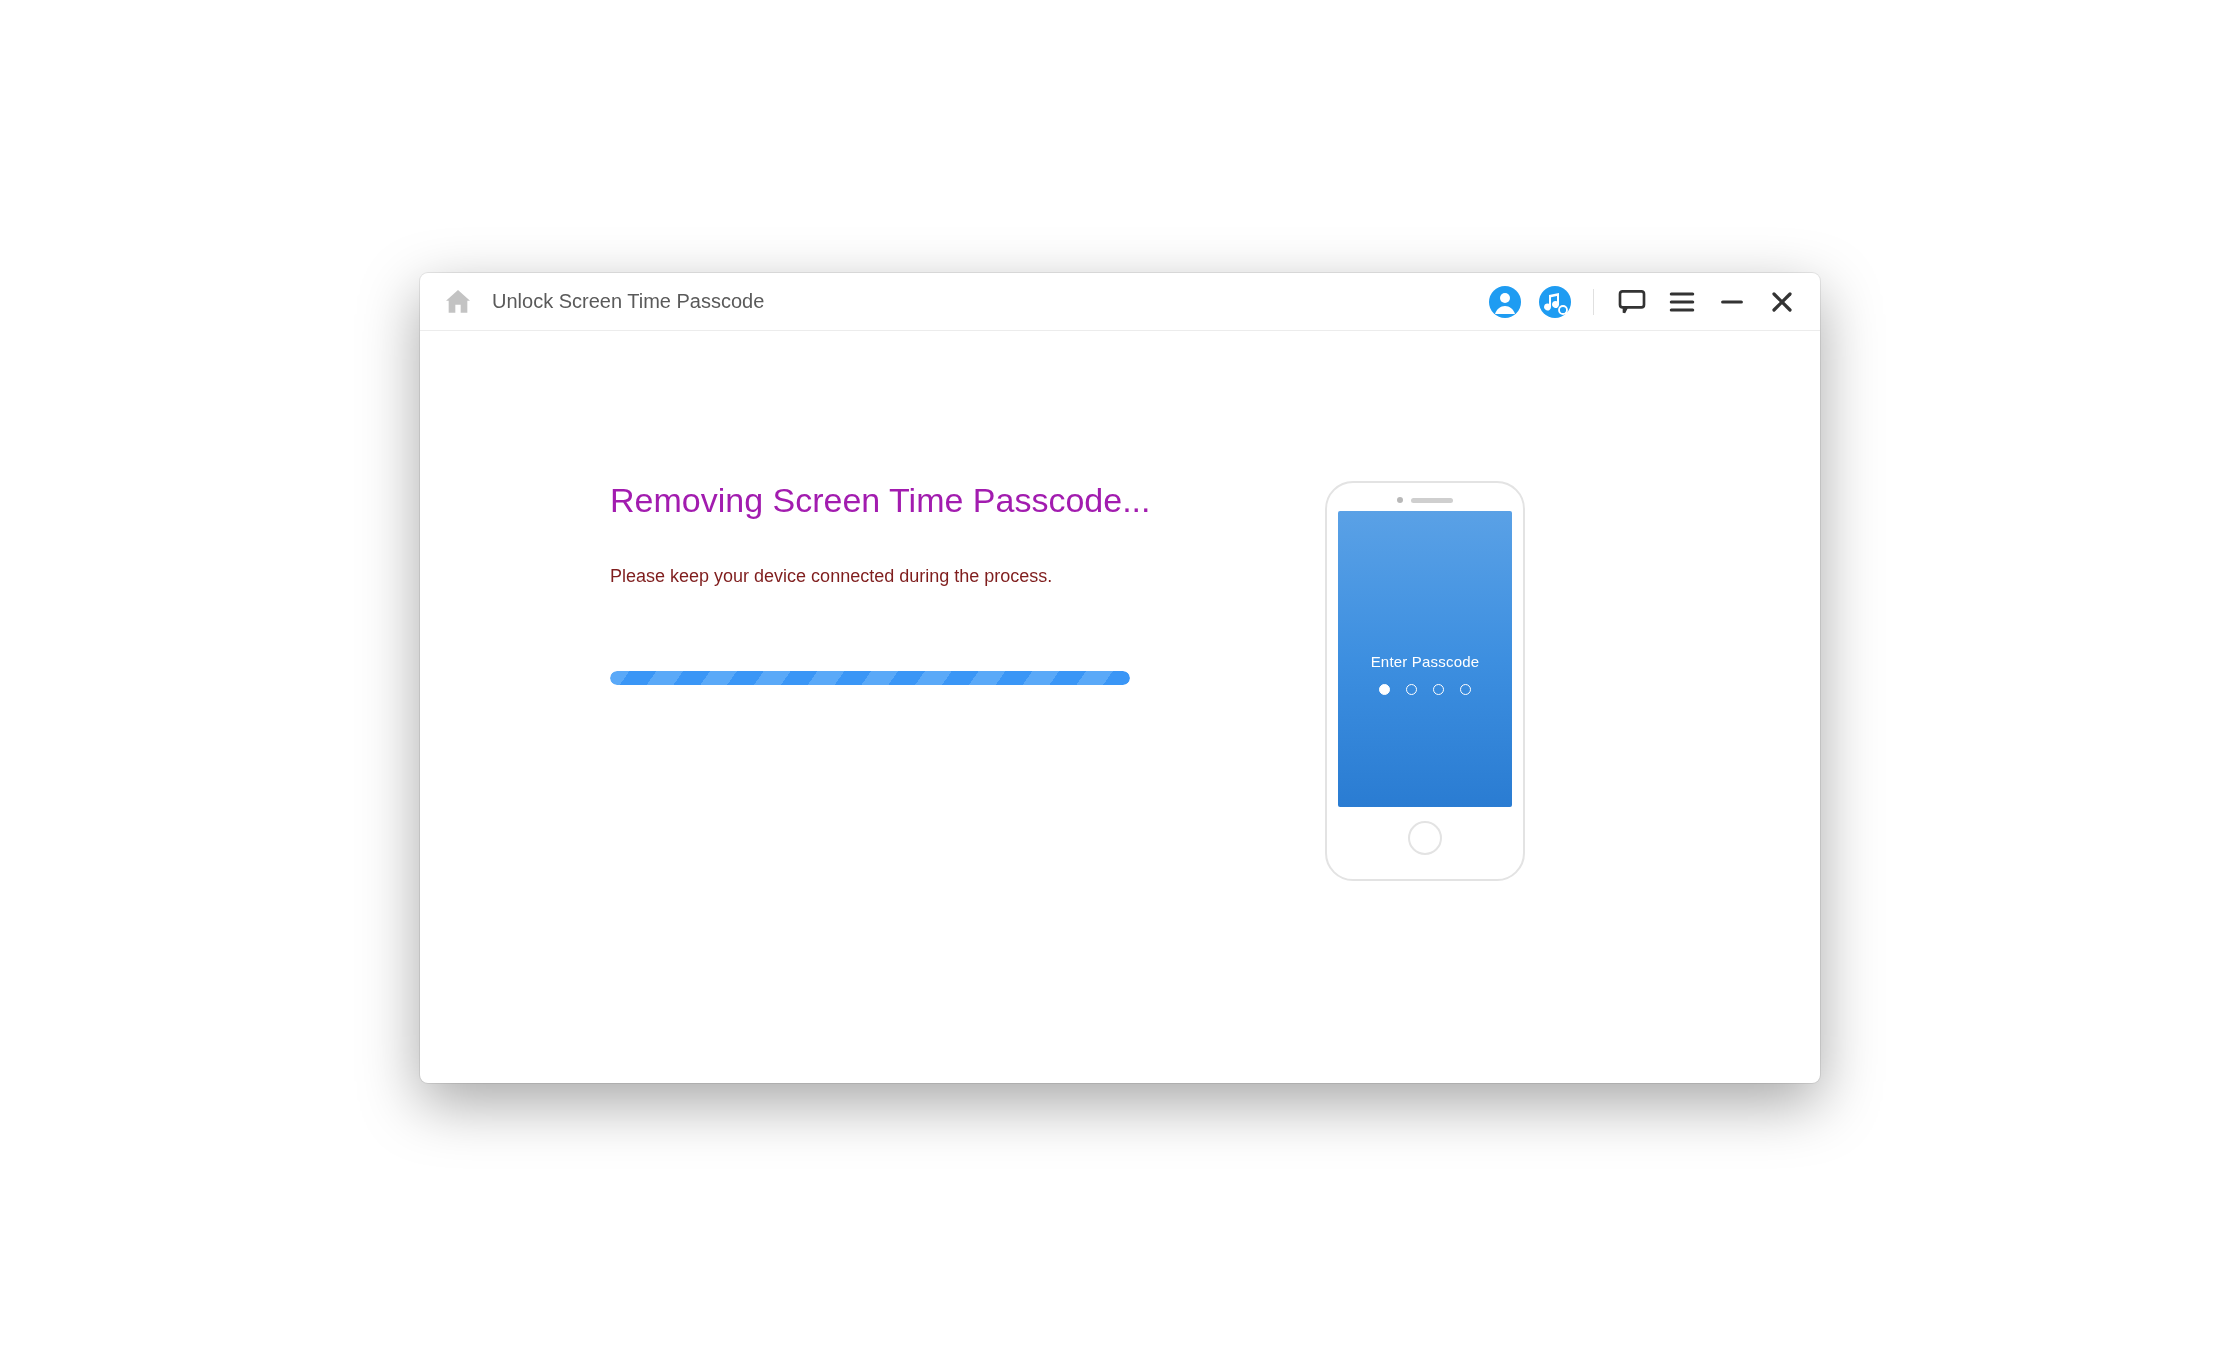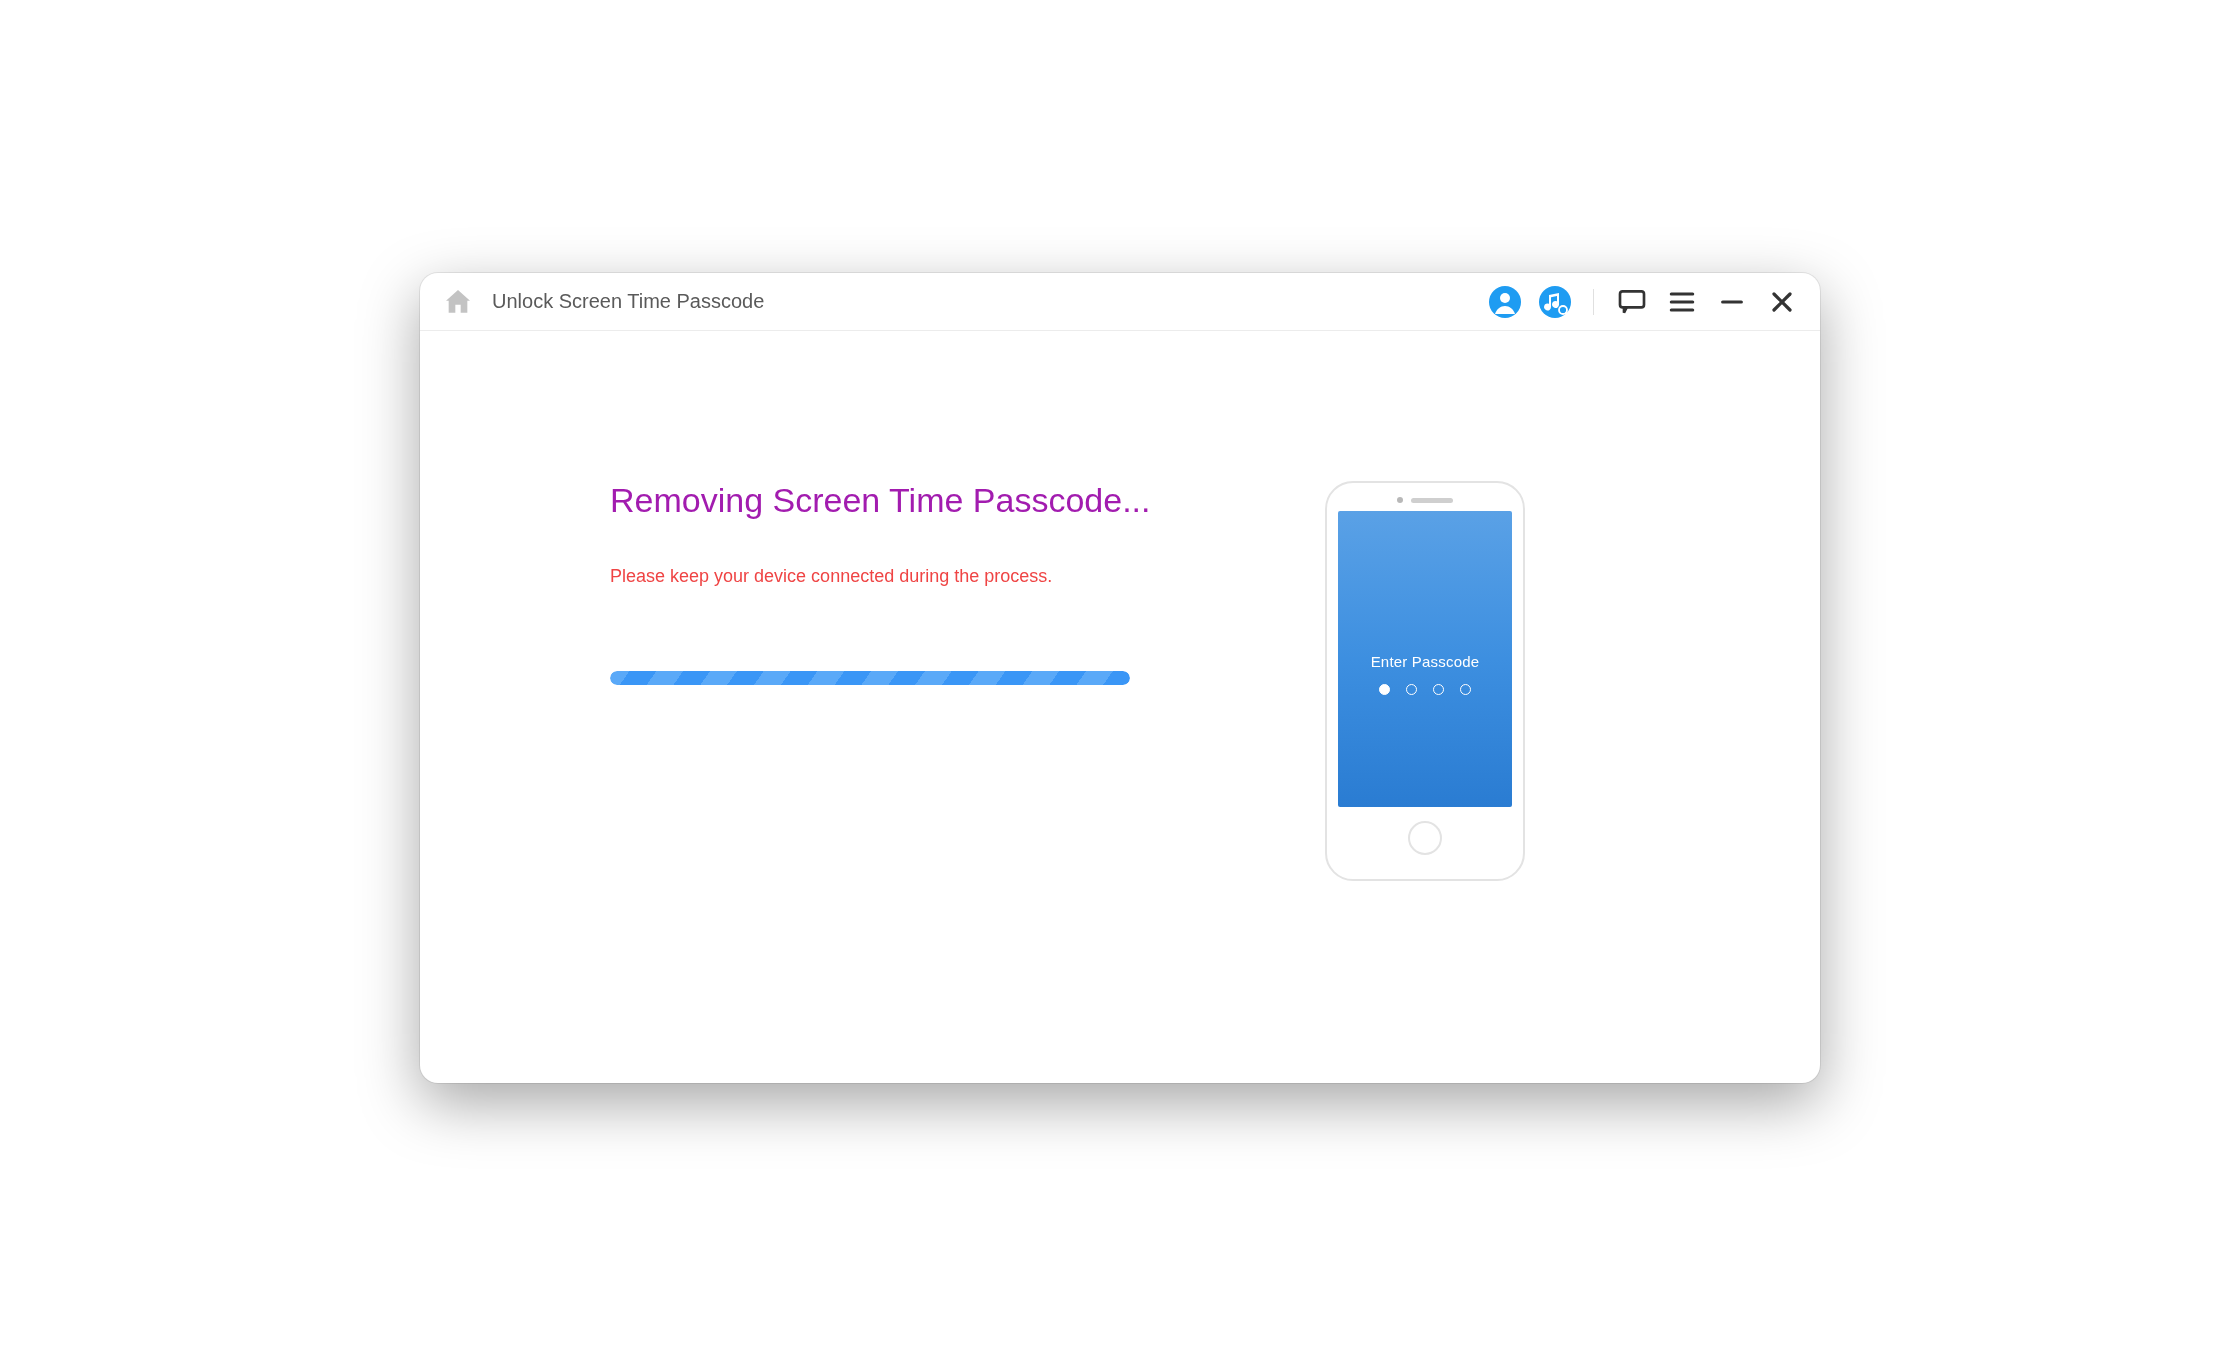--- a/index.html
+++ b/index.html
@@ -9,21 +9,21 @@
     background: #ffffff;
     display: flex;
     align-items: center;
     justify-content: center;
     min-height: 100vh;
   }
   .window {
     width: 1400px;
     height: 810px;
     background: #ffffff;
-    border-radius: 18px;
+    border-radius: 8px;
     box-shadow: 0 20px 60px rgba(0,0,0,0.35), 0 0 0 1px rgba(0,0,0,0.08);
     overflow: hidden;
     display: flex;
     flex-direction: column;
   }
   .titlebar {
     height: 58px;
     display: flex;
     align-items: center;
     padding: 0 22px;
@@ -67,21 +67,21 @@
     max-width: 620px;
   }
   .heading {
     font-size: 34px;
     color: #a21caf;
     font-weight: 400;
     margin-bottom: 46px;
   }
   .subtext {
     font-size: 18px;
-    color: #ef4444;
+    color: #7f1d1d;
   }
   .progress-wrap {
     margin-top: 84px;
     width: 520px;
     height: 14px;
     border-radius: 7px;
     overflow: hidden;
     background: #ffffff;
   }
   .progress-bar {

